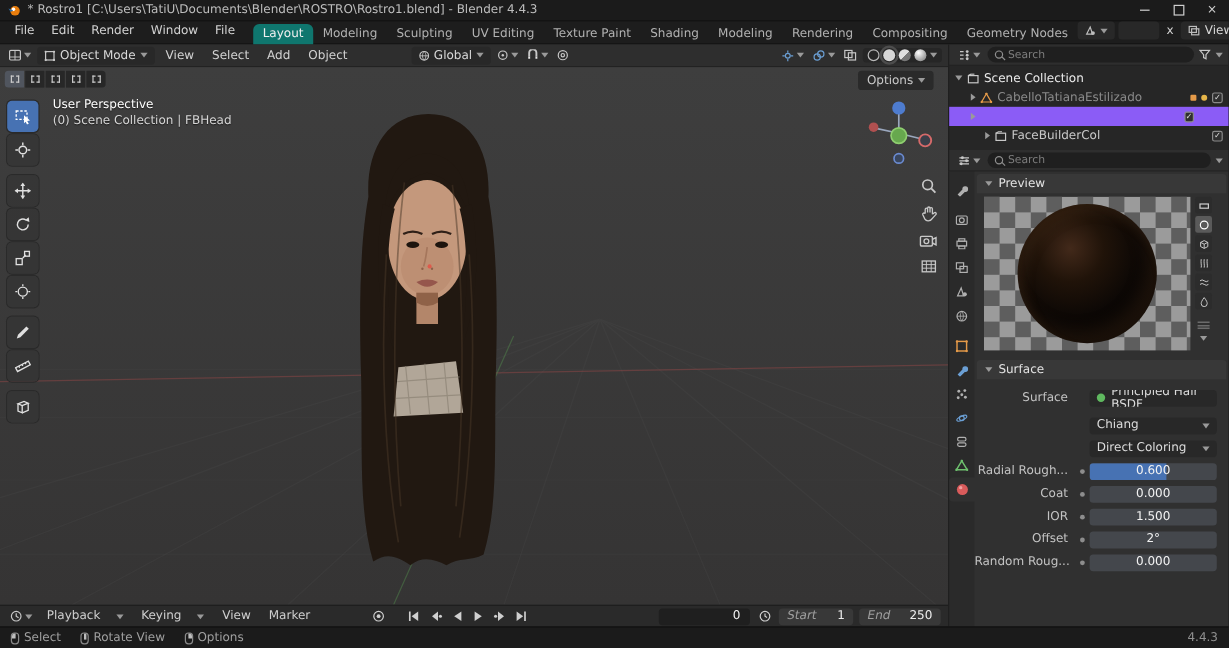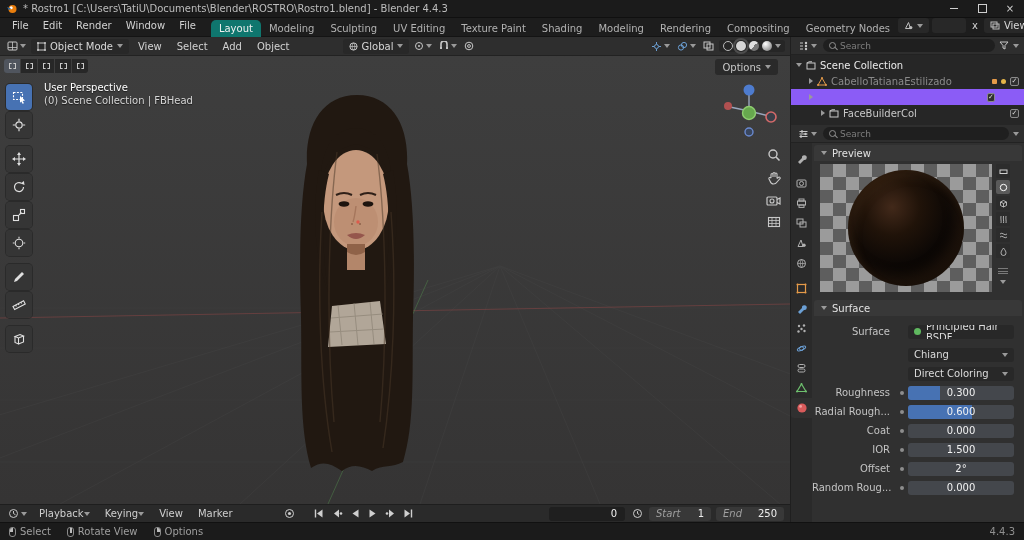--- a/index.html
+++ b/index.html
@@ -104,21 +104,21 @@
   .fld-dd .spring { flex:1; }
   .fld-slider { background:#44474c; }
   .fillbar { position:absolute; left:0; top:0; bottom:0; background:#4772b3; }
   .fld-val { position:absolute; inset:0; display:flex; align-items:center; justify-content:center; color:#f2f2f2; }
   .fld-color { background:#0d0705; }
   .gdot { width:7px; height:7px; border-radius:50%; background:#5fb85f; flex:none; }
   .mt4 { margin-top:4px; }
 
   
   .timeline { position:absolute; left:0; top:504px; width:790px; height:18px; background:#2a2a2a; display:flex; align-items:center; gap:5px; padding:0 6px; border-top:1px solid #1e1e1e; }
-  .tmenu { padding:1px 5px; color:#cfcfcf; display:flex; align-items:center; gap:0; }
+  .tmenu { padding:1px 5px; color:#cfcfcf; display:flex; align-items:center; gap:13px; }
   .transport { display:flex; align-items:center; gap:4px; margin-left:54px; }
   .tbtn { width:14px; height:13px; display:flex; align-items:center; justify-content:center; }
   .frame-field { width:76px; height:14px; background:#1f1f1f; border-radius:3px; display:flex; align-items:center; justify-content:flex-end; padding:0 8px; color:#f0f0f0; margin-left:auto; }
   .rf { height:14px; background:#383838; border-radius:3px; display:flex; align-items:center; justify-content:space-between; padding:0 7px; }
   .rf .rlab { color:#9f9f9f; margin-right:6px;font-style:italic; }
   .rf .rval { color:#ededed; }
 
   
   .statusbar { position:absolute; left:0; top:522px; width:1024px; height:18px; background:#1b1b1b; display:flex; align-items:center; gap:16px; padding:0 9px; color:#9f9f9f; border-top:1px solid #111; }
   .sitem { display:flex; align-items:center; gap:4px; }
@@ -726,30 +726,20 @@
         <span class="lbl"></span>
           <span class="dotc"></span>
         <div class="fld fld-dd">
           <span>Direct Coloring</span>
           <span class="spring"></span>
             <span class="cv"></span>
         </div>
       </div>
 
       <div class="prow">
-        <span class="lbl">Roughness</span>
-        <span class="dotc">
-            <span class="adot"></span>
-          </span>
-        <div class="fld fld-slider">
-          <span class="fillbar" style="width: 30%;"></span>
-          <span class="fld-val">0.300</span>
-        </div>
-      </div>
-      <div class="prow">
         <span class="lbl">Radial Rough...</span>
         <span class="dotc">
             <span class="adot"></span>
           </span>
         <div class="fld fld-slider">
           <span class="fillbar" style="width: 60%;"></span>
           <span class="fld-val">0.600</span>
         </div>
       </div>
       <div class="prow">

